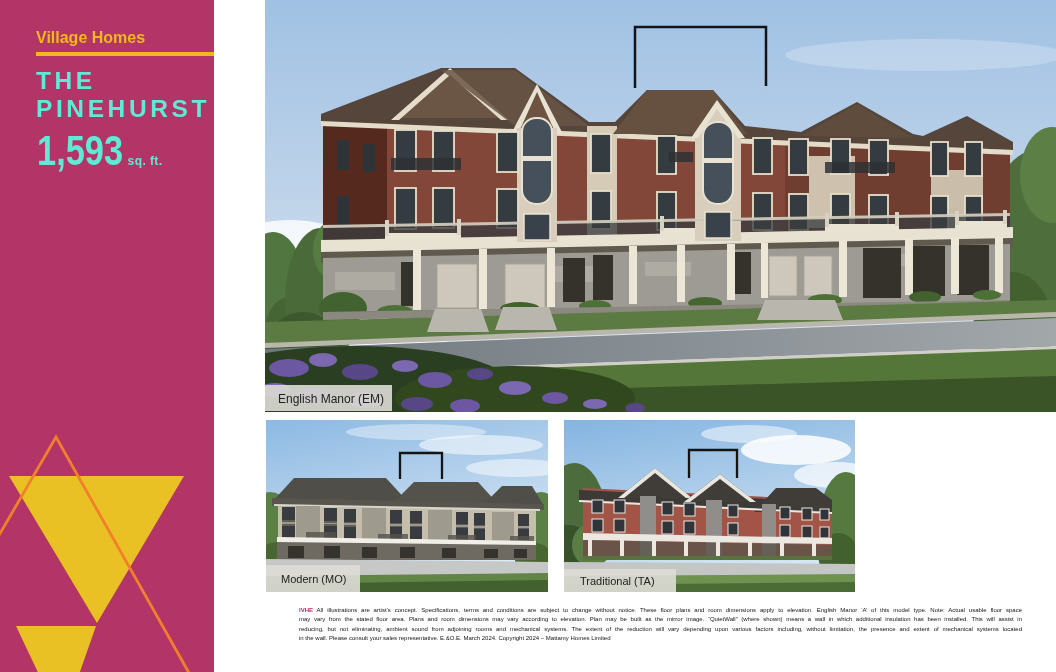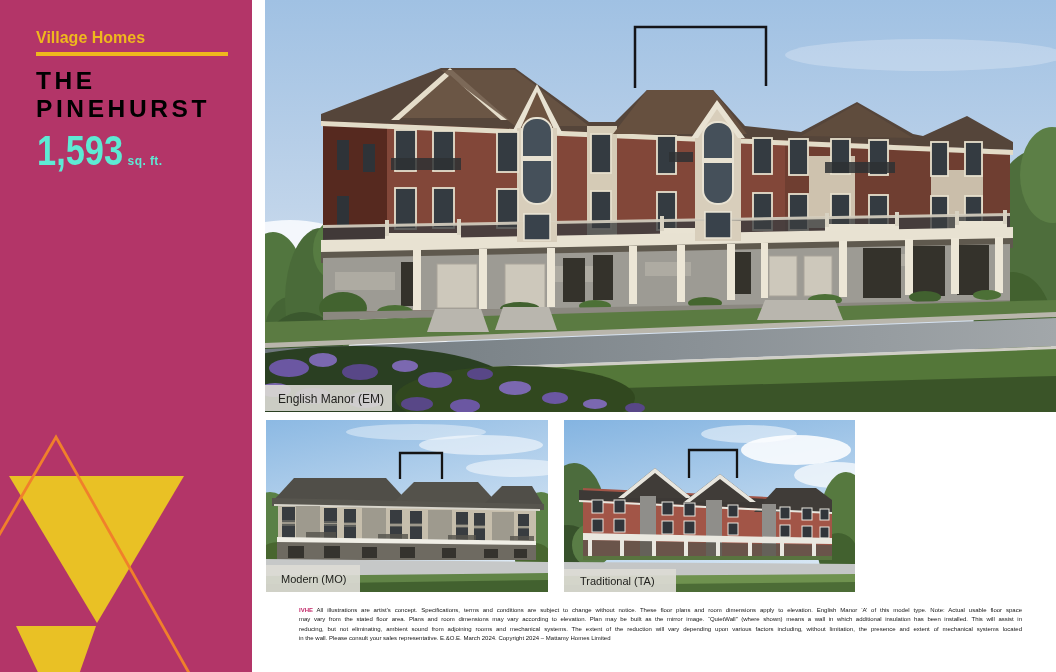--- a/index.html
+++ b/index.html
@@ -3,27 +3,27 @@
 <meta charset="utf-8">
 <style>
   html,body{margin:0;padding:0;}
   body{width:1056px;height:672px;position:relative;background:#ffffff;overflow:hidden;
        font-family:"Liberation Sans",sans-serif;}
   .abs{position:absolute;}
 </style>
 </head>
 <body>
 
-<div class="abs" style="left:0;top:0;width:252px;height:672px;background:#b33568;overflow:hidden;">
+<div class="abs" style="left:0;top:0;width:214px;height:672px;background:#b33568;overflow:hidden;">
 
   <div class="abs" style="left:36px;top:29px;font-size:16px;font-weight:bold;color:#efb81d;letter-spacing:0;">Village Homes</div>
 
   <div class="abs" style="left:36px;top:52px;width:192px;height:3.5px;background:#efb81d;"></div>
 
-  <div class="abs" style="left:36px;top:67px;font-size:24.5px;font-weight:bold;color:#000000;letter-spacing:3.6px;line-height:27.5px;">THE<br>PINEHURST</div>
+  <div class="abs" style="left:36px;top:67px;font-size:24.5px;font-weight:bold;color:#5eead4;letter-spacing:3.6px;line-height:27.5px;">THE<br>PINEHURST</div>
 
   <div class="abs" style="left:37px;top:126px;font-size:43px;font-weight:bold;color:#5eead4;white-space:nowrap;"><span style="display:inline-block;transform:scaleX(0.80);transform-origin:0 50%;margin-right:-20px;">1,593</span><span style="font-size:12px;letter-spacing:0.4px;margin-left:3px;">sq. ft.</span></div>
 
   <svg class="abs" style="left:0;top:0;" width="263" height="672" viewBox="0 0 263 672">
 
     <polygon points="9,476 184,476 97,623" fill="#e9c125"></polygon>
 
     <polygon points="16,626 96,626 62,723" fill="#e9c125"></polygon>
 
     <polyline points="-2,537 56,437 193,680" fill="none" stroke="#f0802b" stroke-width="2.8"></polyline>

